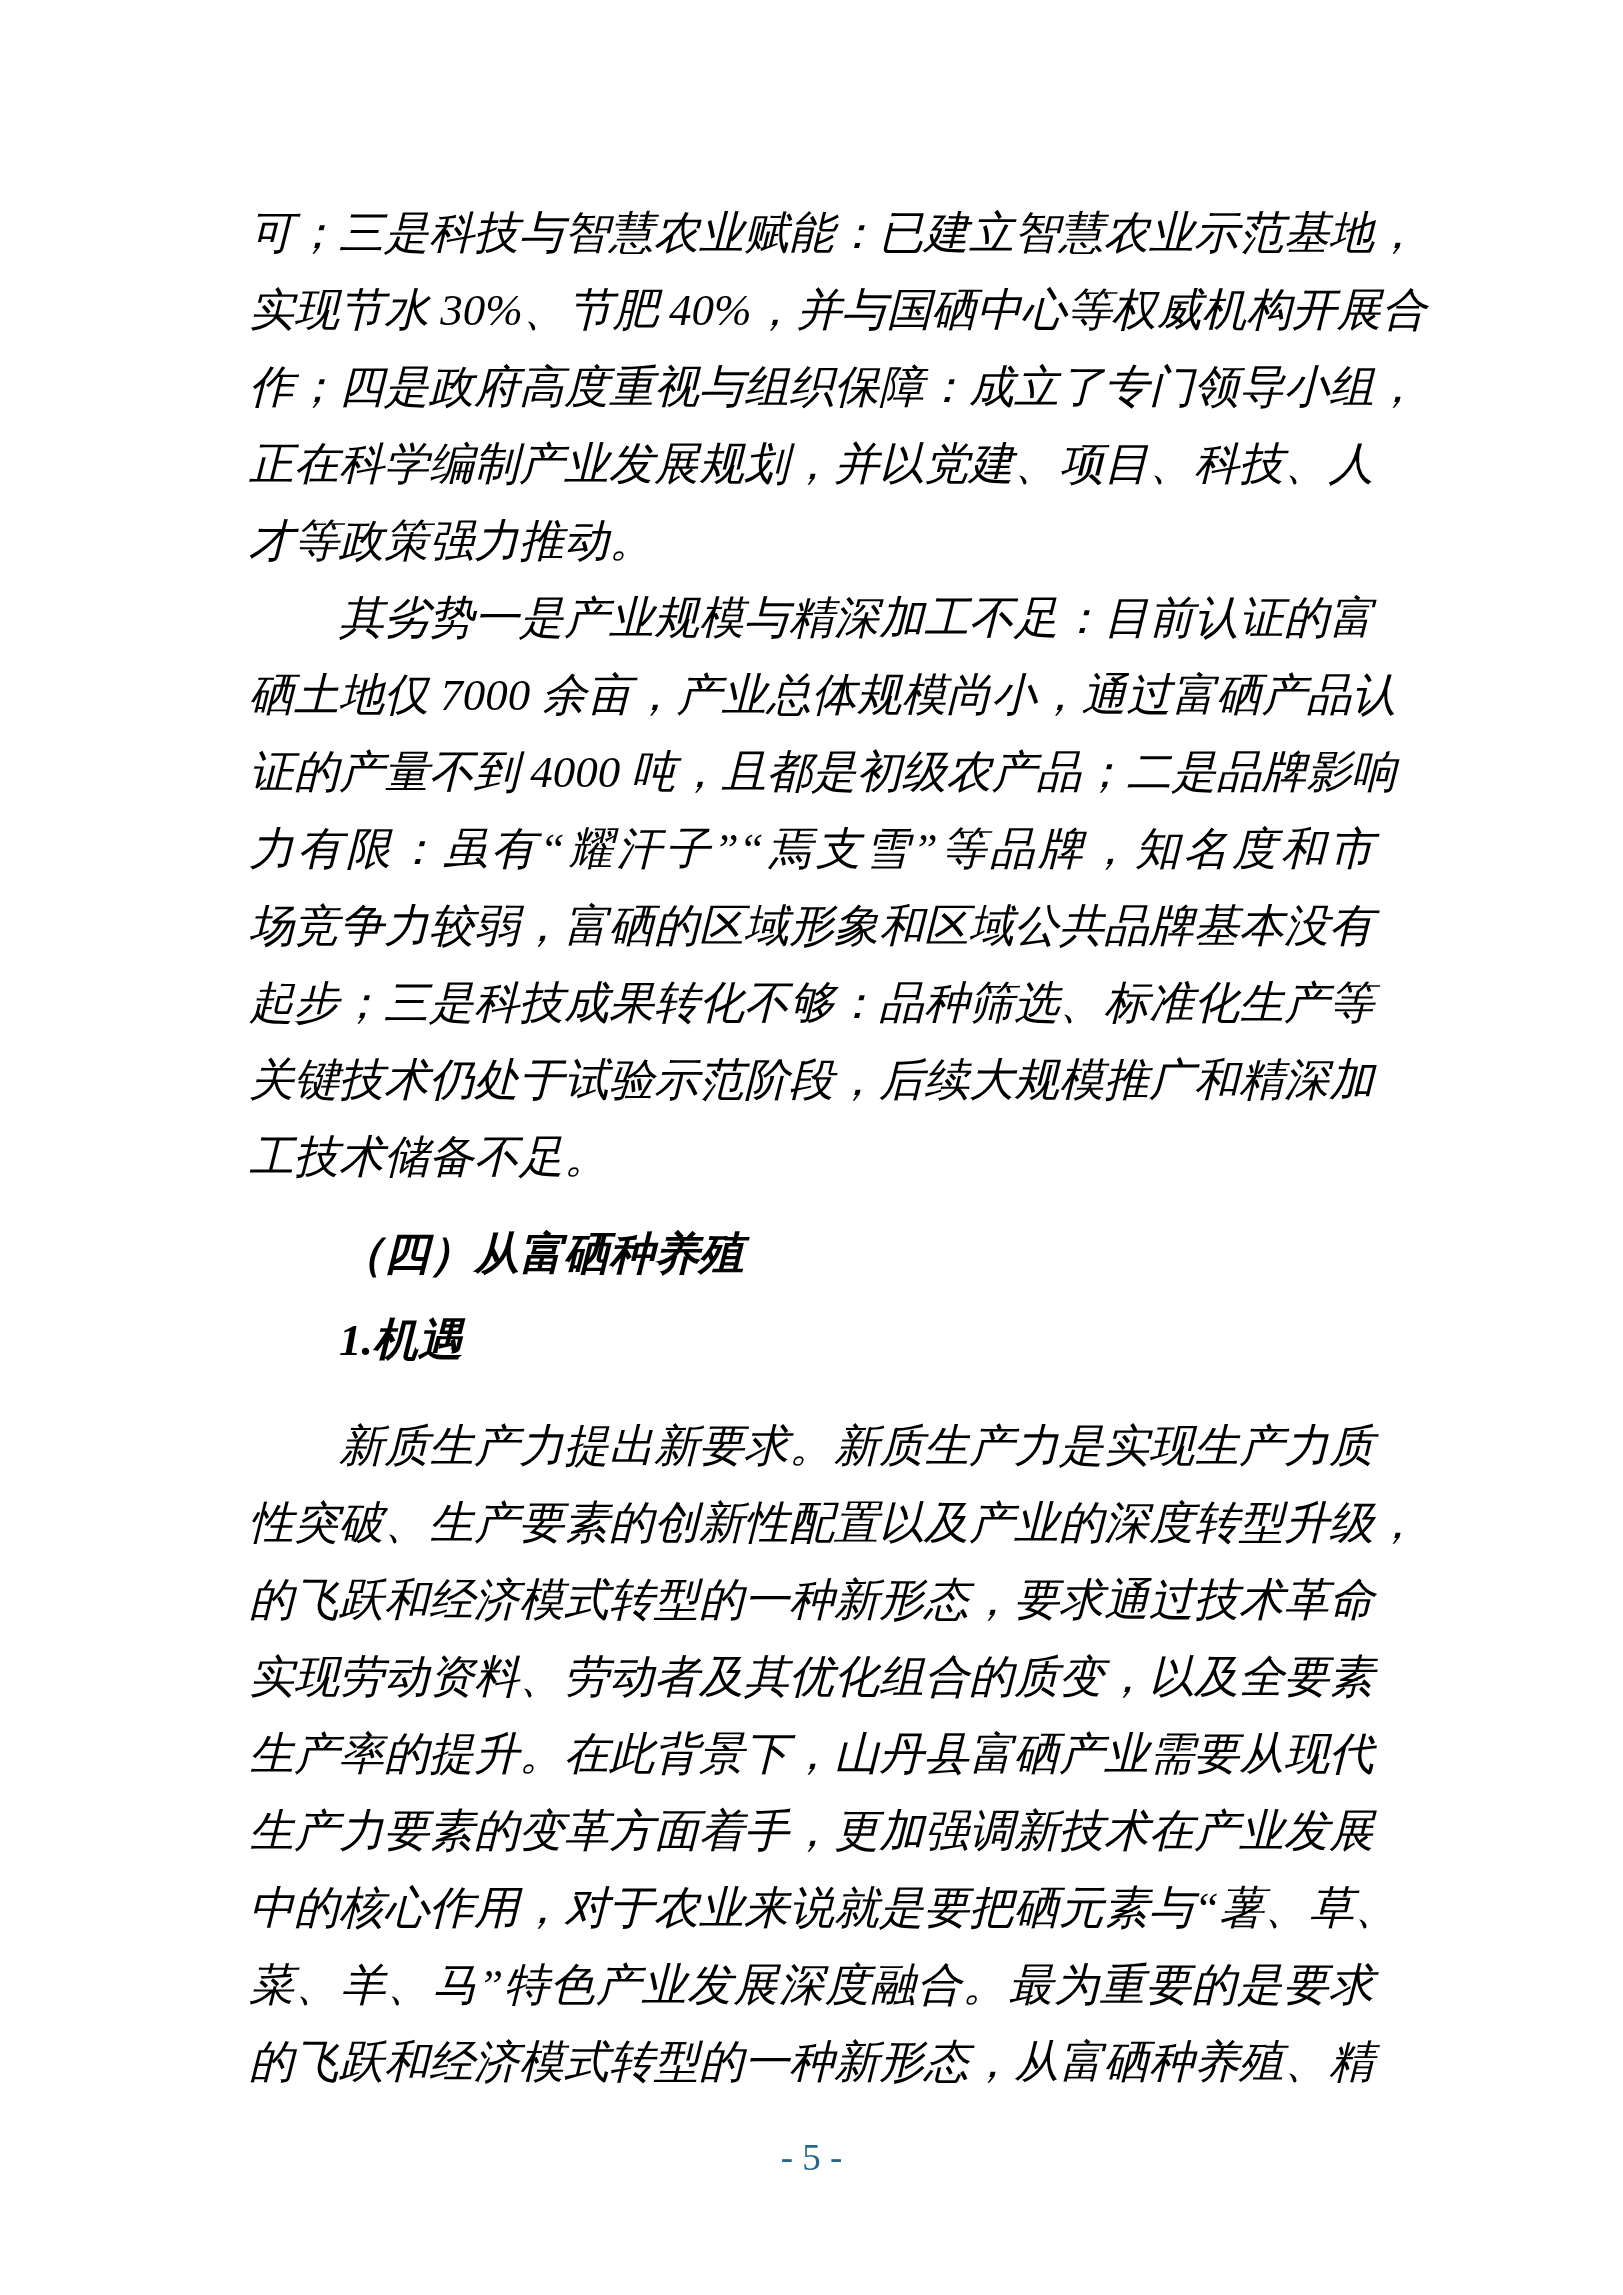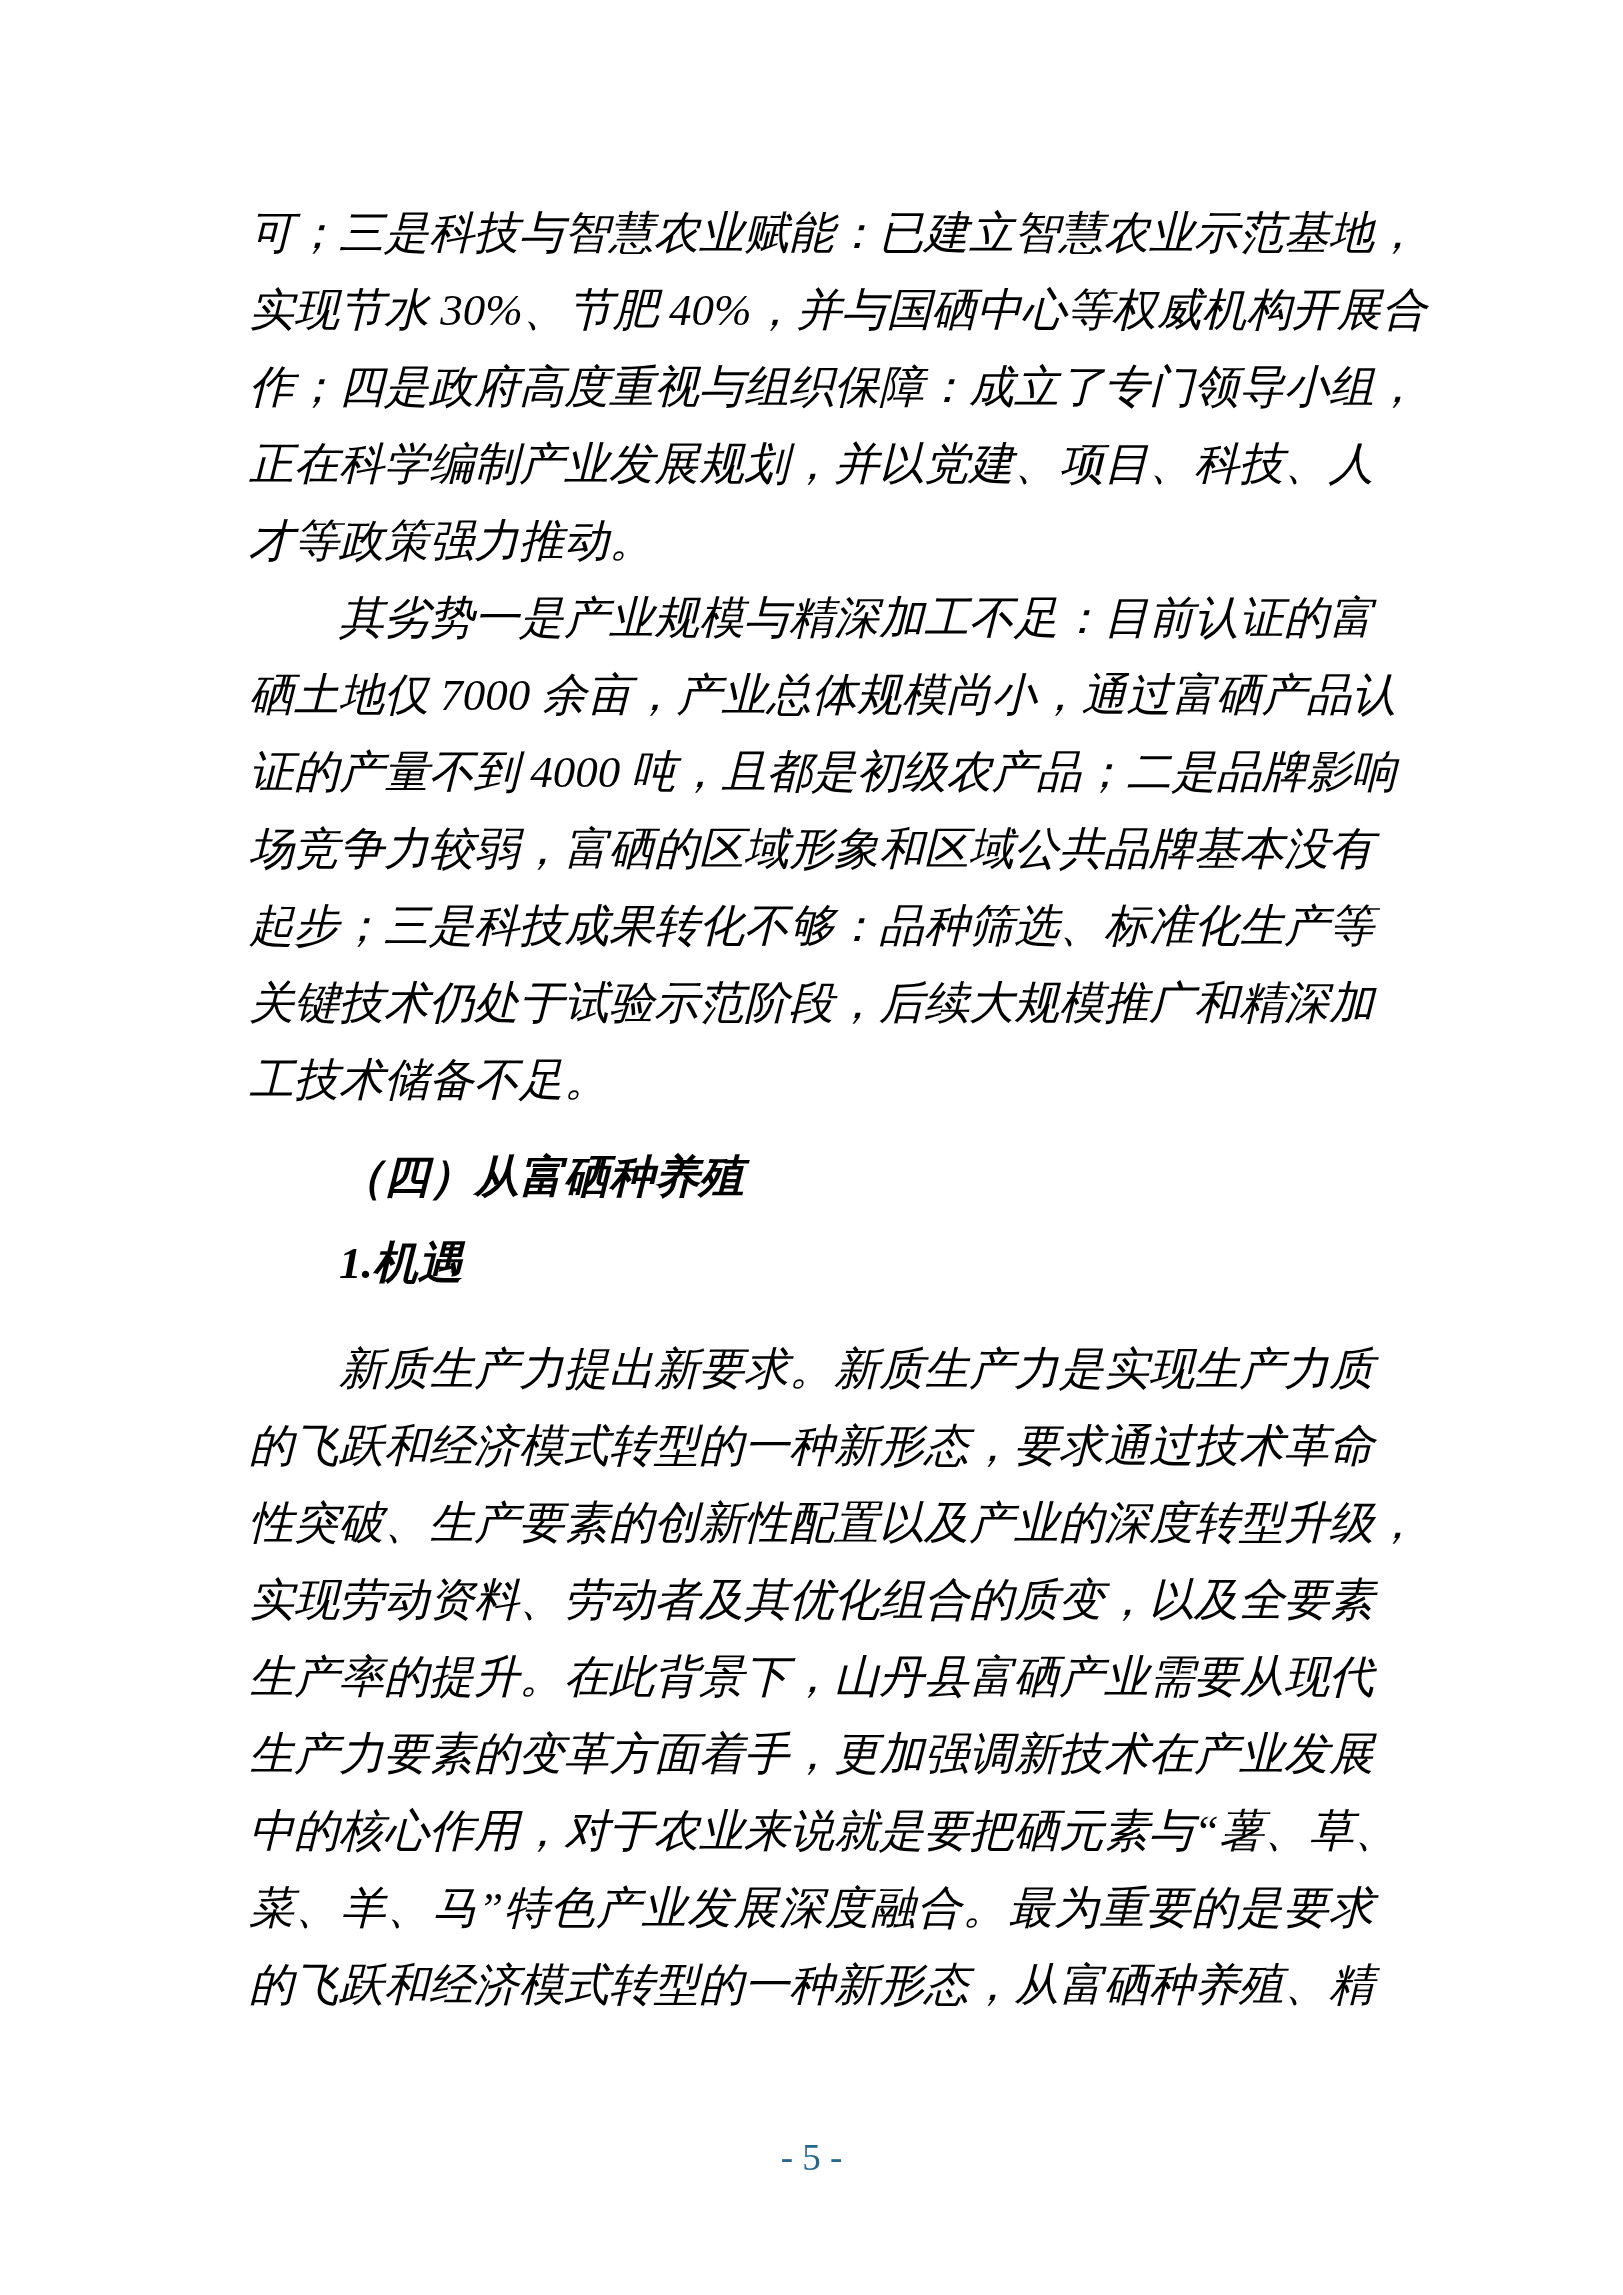--- a/index.html
+++ b/index.html
@@ -78,31 +78,32 @@
 
     <p class="line just">可；三是科技与智慧农业赋能：已建立智慧农业示范基地，</p>
     <p class="line just">实现节水 30%、节肥 40%，并与国硒中心等权威机构开展合</p>
     <p class="line just">作；四是政府高度重视与组织保障：成立了专门领导小组，</p>
     <p class="line just">正在科学编制产业发展规划，并以党建、项目、科技、人</p>
     <p class="line short">才等政策强力推动。</p>
 
     <p class="line just indent">其劣势一是产业规模与精深加工不足：目前认证的富</p>
     <p class="line just">硒土地仅 7000 余亩，产业总体规模尚小，通过富硒产品认</p>
     <p class="line just">证的产量不到 4000 吨，且都是初级农产品；二是品牌影响</p>
+    <p class="line just">力有限：虽有“耀汗子”“焉支雪”等品牌，知名度和市</p>
     <p class="line just">场竞争力较弱，富硒的区域形象和区域公共品牌基本没有</p>
     <p class="line just">起步；三是科技成果转化不够：品种筛选、标准化生产等</p>
     <p class="line just">关键技术仍处于试验示范阶段，后续大规模推广和精深加</p>
     <p class="line short">工技术储备不足。</p>
 
     <h2 class="line short heading">（四）从富硒种养殖</h2>
     <h3 class="line short subheading">1.机遇</h3>
 
     <p class="line just indent para-gap">新质生产力提出新要求。新质生产力是实现生产力质</p>
+    <p class="line just">性突破、生产要素的创新性配置以及产业的深度转型升级，</p>
     <p class="line just">的飞跃和经济模式转型的一种新形态，要求通过技术革命</p>
-    <p class="line just">性突破、生产要素的创新性配置以及产业的深度转型升级，</p>
     <p class="line just">实现劳动资料、劳动者及其优化组合的质变，以及全要素</p>
     <p class="line just">生产率的提升。在此背景下，山丹县富硒产业需要从现代</p>
     <p class="line just">生产力要素的变革方面着手，更加强调新技术在产业发展</p>
     <p class="line just">中的核心作用，对于农业来说就是要把硒元素与“薯、草、</p>
     <p class="line just">菜、羊、马”特色产业发展深度融合。最为重要的是要求</p>
     <p class="line just">的飞跃和经济模式转型的一种新形态，从富硒种养殖、精</p>
 
   </div>
 
   <div class="footer">- 5 -</div>

